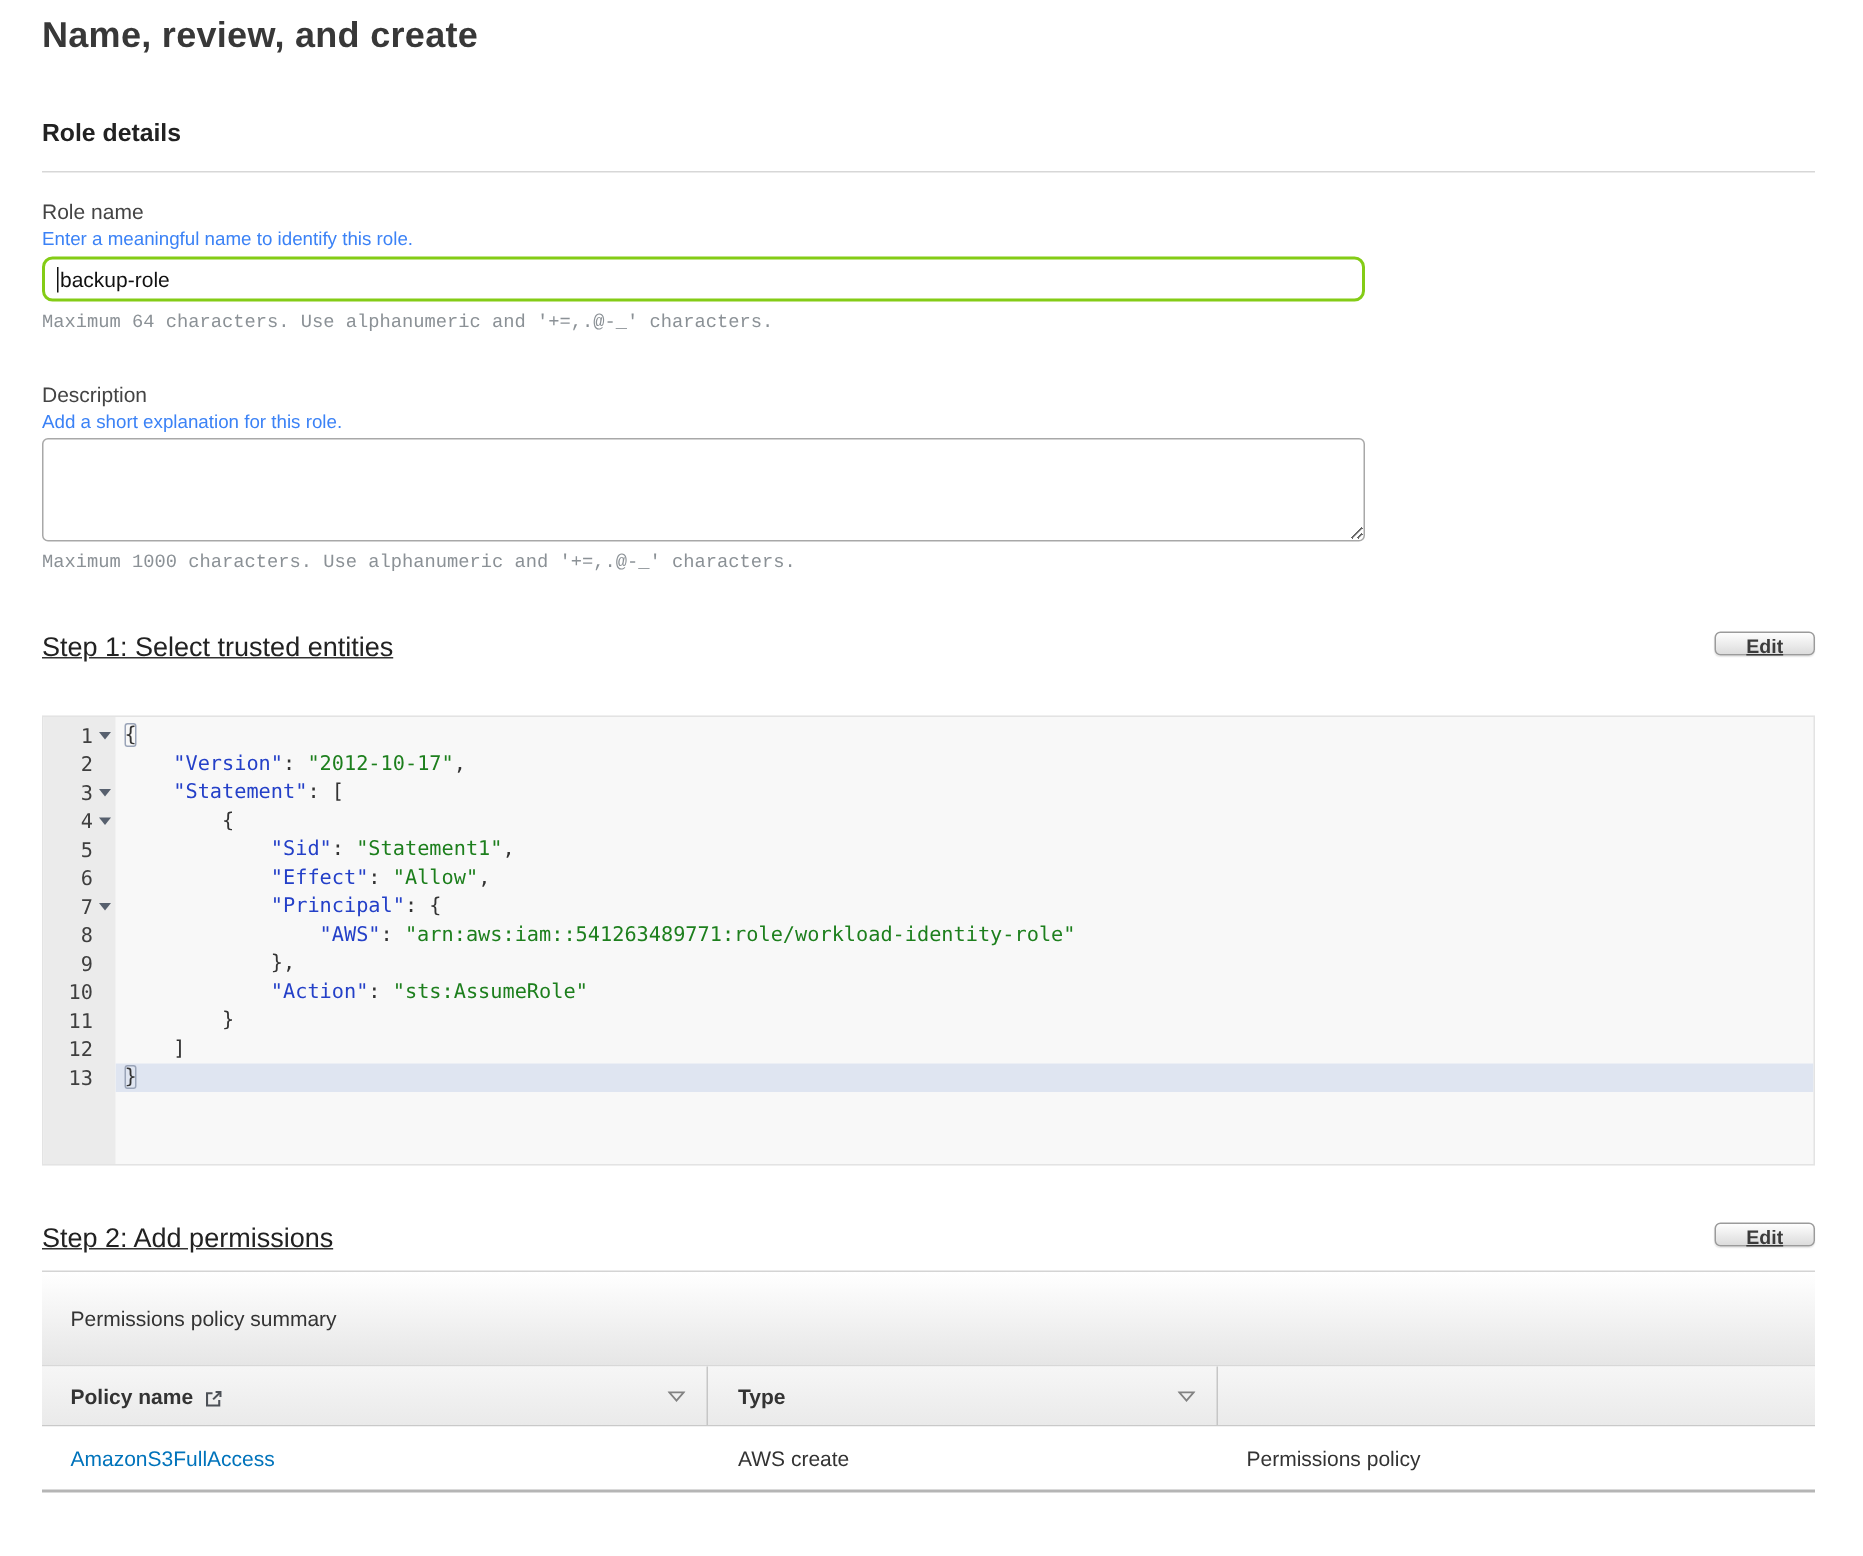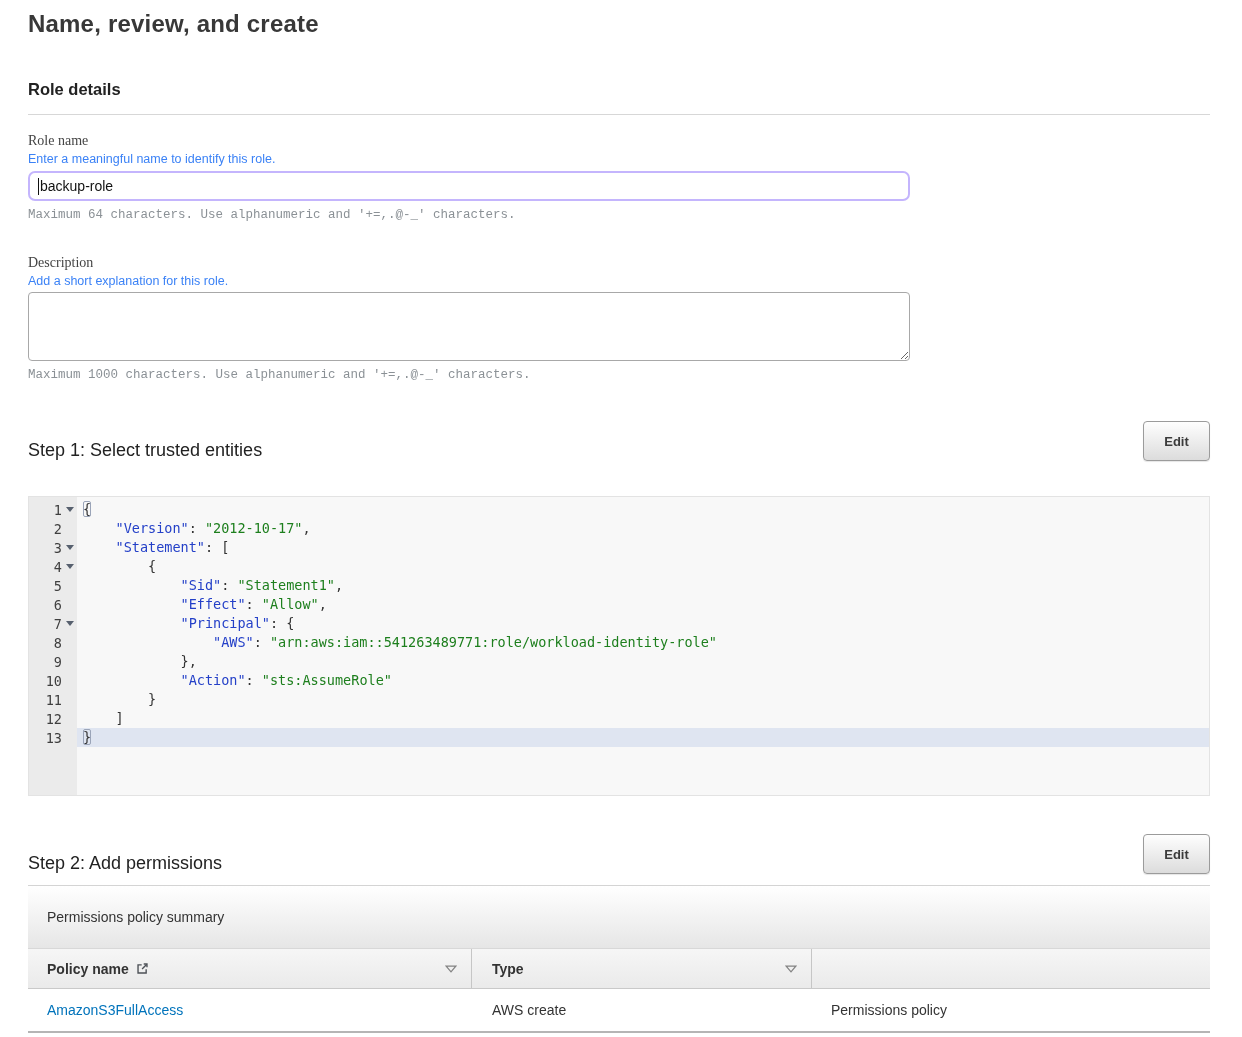--- a/index.html
+++ b/index.html
@@ -9,45 +9,45 @@
     background:#fff; color:#333;
     font-family:"Liberation Sans", sans-serif;
   }
   .container { padding:0 32px 0 28px; }
 
   .page-title { font-size:24px; font-weight:700; color:#383838; margin:10px 0 0; letter-spacing:.2px; }
 
   .section-sub { font-size:16.5px; font-weight:700; color:#222; margin:42px 0 0; }
   .divider { border:none; border-top:1px solid #d7d7d7; margin:15px 0 0; }
 
-  .field-label { font-size:14px; color:#444; margin-top:18px;font-family:Liberation Serif, serif; }
+  .field-label { font-size:14px; color:#444; margin-top:18px; }
   .field-label.desc { margin-top:33px; }
   .field-hint { font-size:12.5px; color:#3b82f6; margin-top:3px; }
   .constraint { font-size:12.5px; color:#8b9196; margin-top:7px;font-family:Liberation Mono, monospace; }
 
   .name-input {
     margin-top:5px; width:882px; height:30px;
-    border:2px solid #c4b5fd; border-radius:7px; background:#fff;
+    border:2px solid #84cc16; border-radius:7px; background:#fff;
     display:flex; align-items:center; padding:0 8px; cursor:text;
   }
   .caret { width:1px; height:17px; background:#111; margin-right:1px; }
   .input-text { font-size:14px; color:#111; }
 
   .desc-textarea {
     margin-top:4px; display:block; width:882px; height:69px;
     border:1px solid #a8a8a8; border-radius:4px; resize:both;
     font-family:"Liberation Sans", sans-serif; font-size:14px; color:#111;
     padding:6px 8px; outline:none; background:#fff;
   }
 
-  .step-row { display:flex; justify-content:space-between; align-items:flex-end; margin-top:39px; }
+  .step-row { display:flex; justify-content:space-between; align-items:flex-start; margin-top:39px;text-decoration:underline; }
   .step-row.second { margin-top:38px; }
   .step-heading { font-size:18px; font-weight:400; color:#222; }
   .edit-btn {
-    width:67px; height:40px; border:1px solid #9b9b9b; border-radius:4px;
+    width:67px; height:16px; border:1px solid #9b9b9b; border-radius:4px;
     background:linear-gradient(#fefefe,#dcdcdc);
     font-family:"Liberation Sans", sans-serif; font-weight:700; font-size:13px; color:#3b3b3b;
     box-shadow:0 1px 1px rgba(0,0,0,.10); cursor:pointer;
   }
 
   
   .editor {
     margin-top:35px; height:300px; display:flex;
     background:#f8f8f8; border:1px solid #e3e3e3;
     font-family:"DejaVu Sans Mono", monospace; font-size:13.5px;
@@ -73,21 +73,21 @@
     border-bottom:1px solid #d8d8d8; font-size:14px; color:#333;
   }
   .thead { display:flex; height:40px; background:linear-gradient(#f6f6f6,#eaeaea); border-bottom:1px solid #c9c9c9; }
   .th {
     display:flex; align-items:center; justify-content:space-between;
     font-weight:700; font-size:14px; color:#333; padding:0 14px 0 19px; cursor:pointer;
   }
   .th1 { width:444px; border-right:1px solid #c6c6c6; }
   .th2 { width:340px; border-right:1px solid #c6c6c6; padding-left:20px; }
   .th3 { flex:1; }
-  .th-label { display:flex; align-items:center; gap:7px; }
+  .th-label { display:flex; align-items:flex-end; gap:7px; }
   .icon svg { display:block; }
   .trow { display:flex; height:44px; align-items:center; border-bottom:2px solid #b5b5b5; background:#fff; font-size:14px; color:#333; }
   .td1 { width:444px; padding-left:19px; }
   .td2 { width:340px; padding-left:20px; }
   .td3 { flex:1; padding-left:19px; }
   .policy-link { color:#0073bb; text-decoration:none; cursor:pointer; }
 </style>
 </head>
 <body>
 

